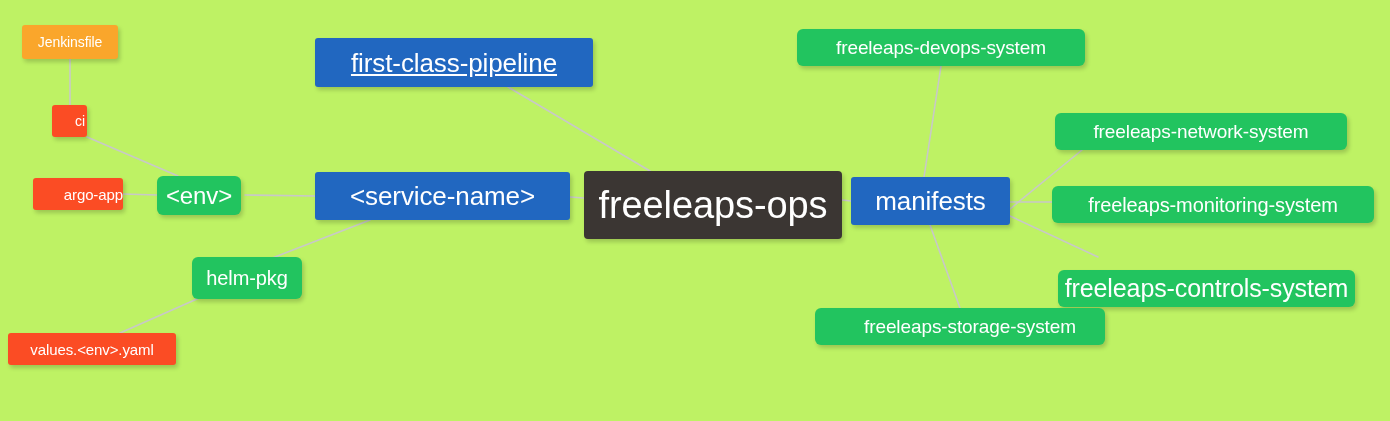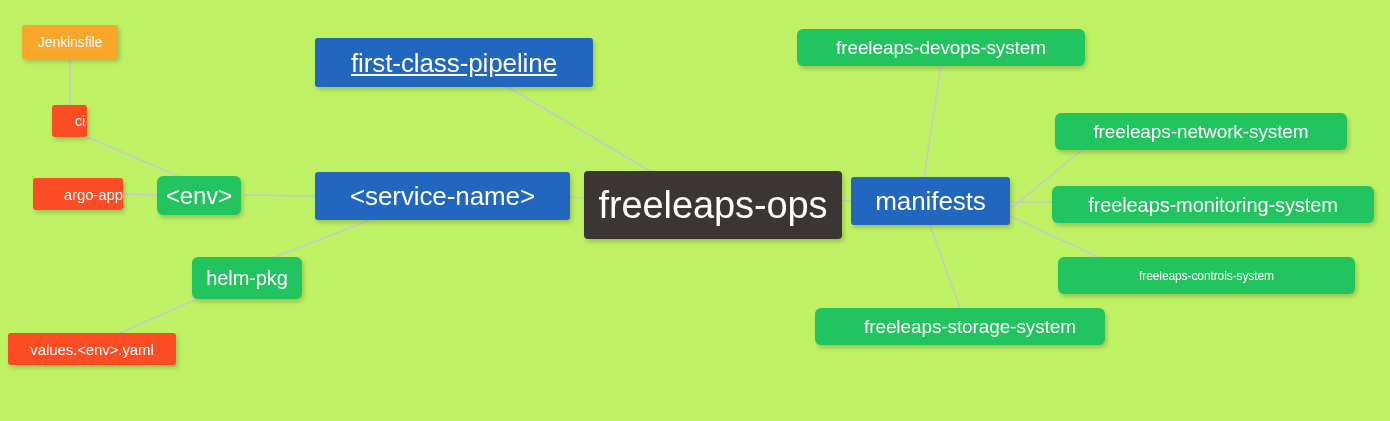--- a/index.html
+++ b/index.html
@@ -98,20 +98,20 @@
       </div>
       <div class="node n-green" style="left: 797px; top: 29px; width: 288px; height: 37px; font-size: 19px;">
         <span>freeleaps-devops-system</span>
       </div>
       <div class="node n-green" style="left: 1055px; top: 113px; width: 292px; height: 37px; font-size: 19px;">
         <span>freeleaps-network-system</span>
       </div>
       <div class="node n-green" style="left: 1052px; top: 186px; width: 322px; height: 37px; font-size: 20px;">
         <span>freeleaps-monitoring-system</span>
       </div>
-      <div class="node n-green" style="left: 1058px; top: 257px; width: 297px; height: 37px; font-size: 12px; align-items: center;">
+      <div class="node n-green" style="left: 1058px; top: 270px; width: 297px; height: 37px; font-size: 25px; align-items: center;">
         <span>freeleaps-controls-system</span>
       </div>
       <div class="node n-green" style="left: 815px; top: 308px; width: 290px; height: 37px; font-size: 19px; padding-left: 20px;">
         <span>freeleaps-storage-system</span>
       </div>
     </div>
 </div>
 
 </body></html>

